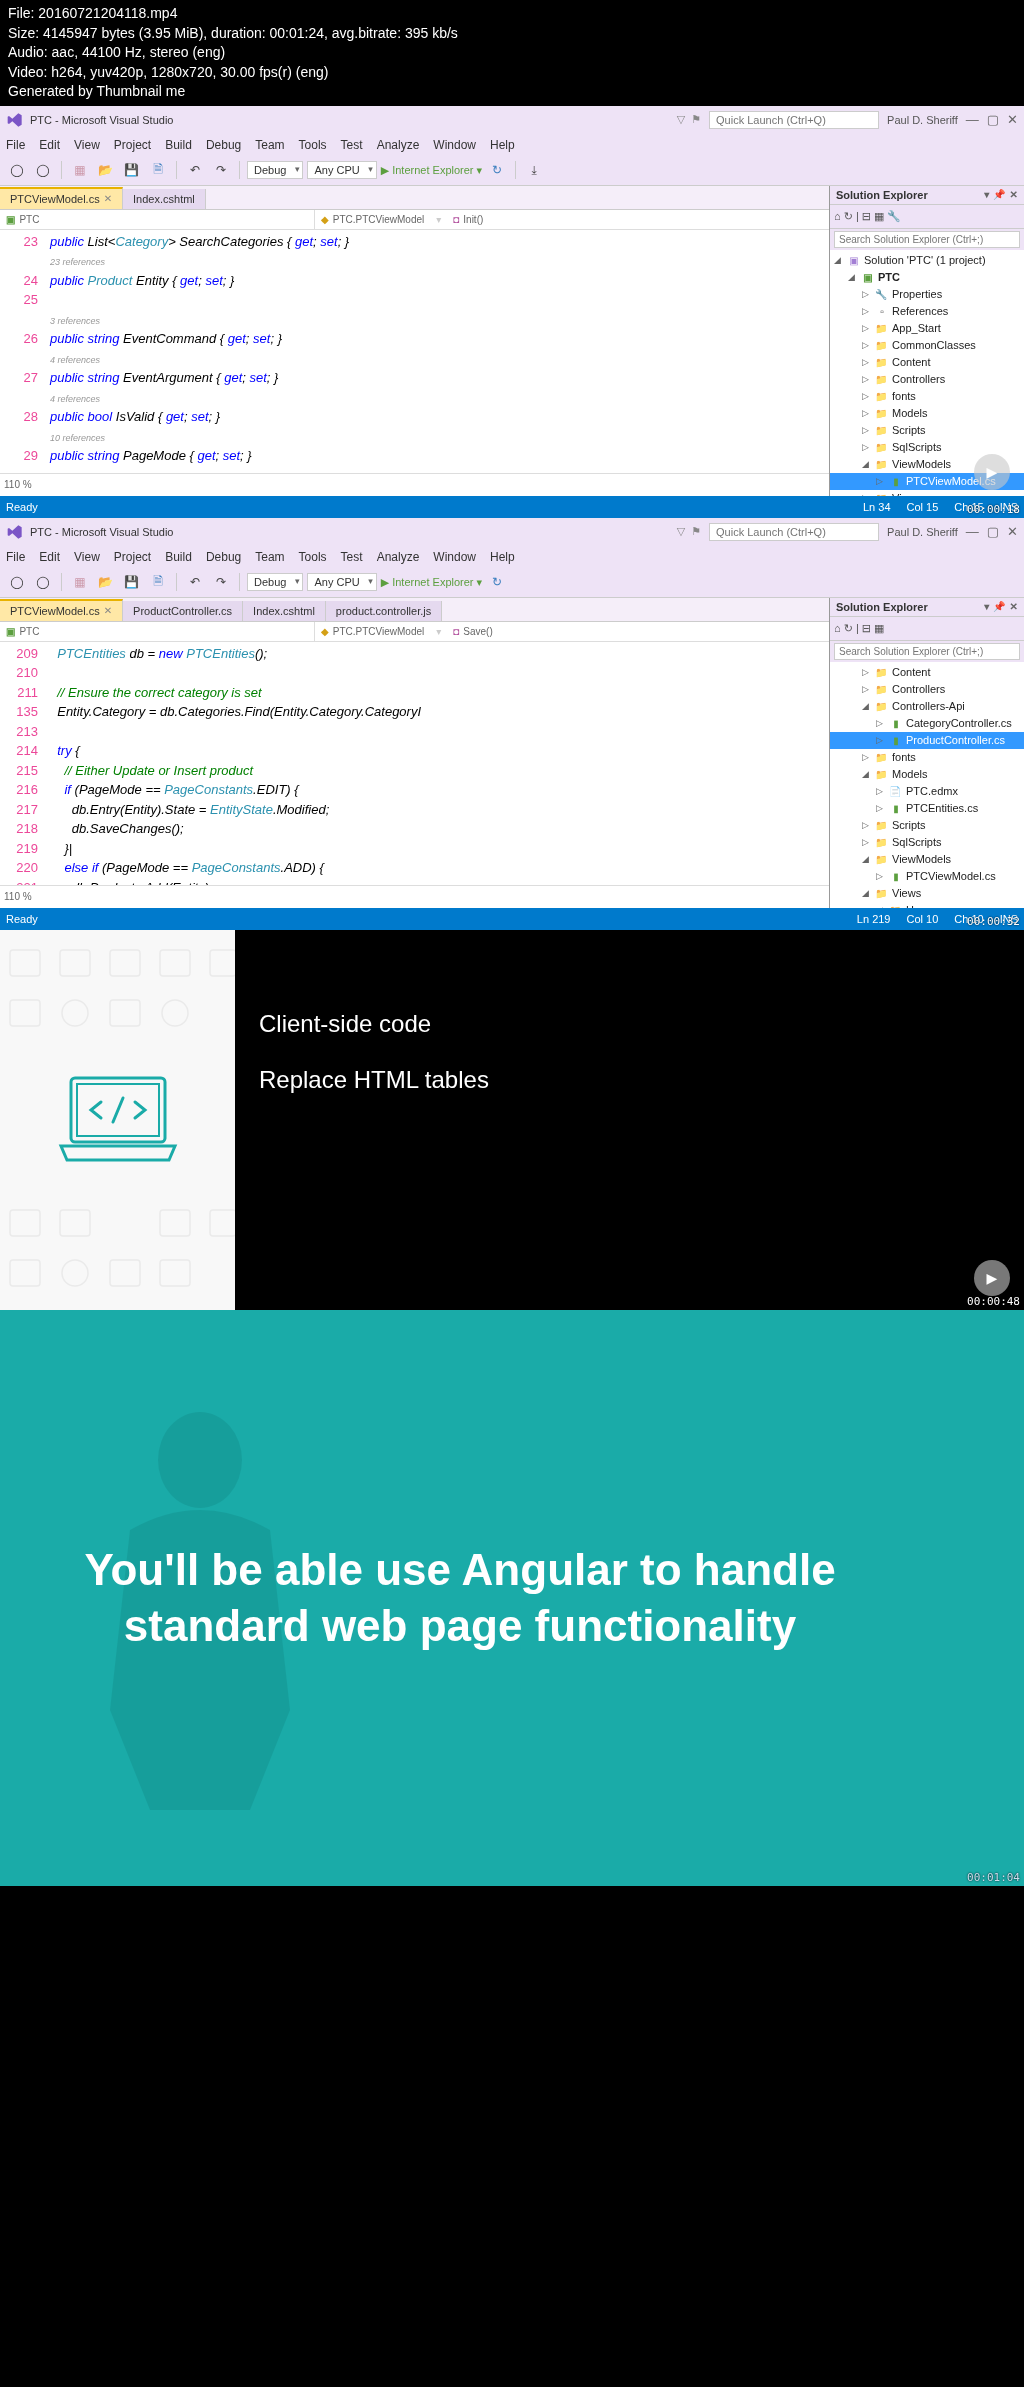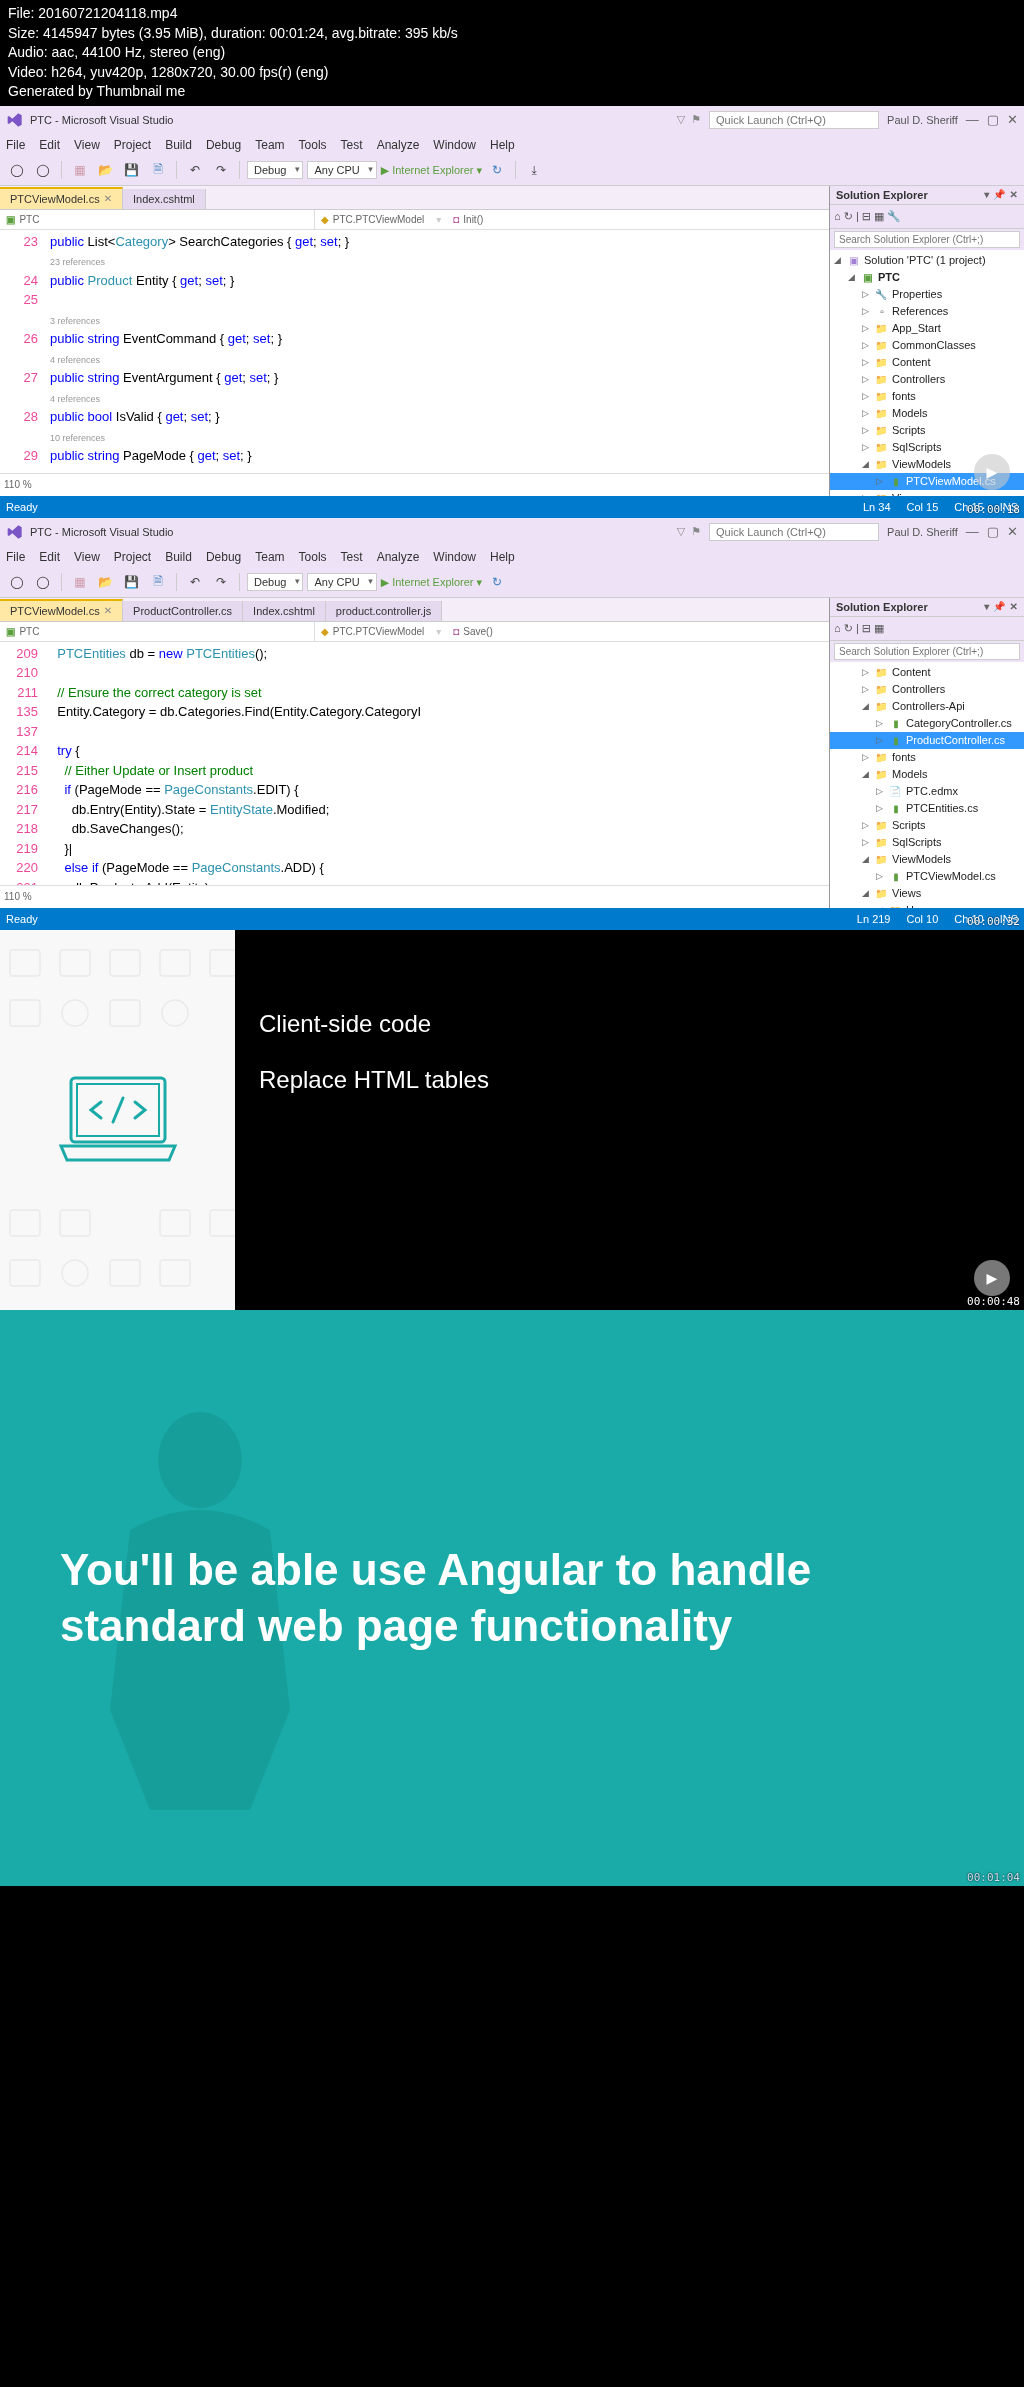--- a/index.html
+++ b/index.html
@@ -28,21 +28,21 @@
 .vs-tab { padding: 4px 10px; font-size: 11px; background: #e5d9ef; border-right: 1px solid #ccc; color: #333; display:flex; align-items:center; gap:4px; }
 .vs-tab.active { background: #ffe8a6; border-top: 2px solid #e8b200; }
 .vs-tab-close { font-size:10px; color:#888; }
 .vs-navbar { height: 20px; border-bottom: 1px solid #ddd; display: flex; align-items: center; font-size: 10px; color: #666; }
 .vs-nav-left {flex:0 0 38%; padding-left:6px; display:flex; align-items:center; gap:4px; border-right:1px solid #ddd; height:100%;}
 .vs-nav-right {flex:1; padding-left:6px; display:flex; align-items:center; gap:4px;}
 .vs-code { flex: 1; overflow: auto; font-family: Consolas, monospace; font-size: 13px; line-height: 1.5; display: flex; }
 .vs-gutter { background: #fff; color: #ec4899; width: 46px; text-align: right; padding: 2px 8px 2px 2px; user-select: none; flex-shrink:0; }
 .vs-gutter div { height: 19.5px; }
 .vs-lines { flex: 1; padding: 2px 0; white-space: pre; }
-.vs-lines > div { height: 19.5px; padding-left: 4px; }
+.vs-lines > div { height: 19.5px; padding-left: 4px; font-style: italic; }
 .kw { color: #0000ff; }
 .type { color: #2b91af; }
 .comment { color: #008000; }
 .refnote { color:#999; font-size:9px; }
 .vs-zoomrow { height: 23px; background:#fff; border-top:1px solid #ddd; font-size:10px; color:#666; padding-left:4px; display:flex; align-items:center; }
 .vs-statusbar { background: #007acc; color: #fff; height: 22px; display: flex; align-items: center; font-size: 11px; padding: 0 6px; }
 .vs-sb-item { margin-right: 20px; }
 .vs-sb-right { margin-left:auto; display:flex; gap:16px; }
 .vs-solution { width: 195px; background: #eee3f6; display: flex; flex-direction: column; border-left: 1px solid #999; }
 .vs-sln-title { background: #eee3f6; padding: 3px 6px; font-size: 11px; font-weight: bold; color: #333; display: flex; justify-content: space-between; border-bottom:1px solid #ccc;}
@@ -63,21 +63,21 @@
 .play-overlay { position:absolute; right:14px; bottom:28px; width:36px; height:36px; background:rgba(200,200,200,0.6); border-radius:50%; display:flex; align-items:center; justify-content:center; color:#fff; font-size:14px;}
 
 .slide1 { display: flex; height: 380px; position:relative; }
 .slide1-left { width: 235px; background: #f8f8f8; position: relative; display:flex; align-items:center; justify-content:center; }
 .slide1-icons-bg { position:absolute; inset:0; opacity:0.12; overflow:hidden; }
 .slide1-laptop { color: #1aaba8; }
 .slide1-right { flex: 1; background: #000; color: #fff; padding: 80px 24px; }
 .slide1-right h3 { font-size: 24px; font-weight: 400; margin-bottom: 28px; }
 .slide1 .ts { color:#fff; }
 
-.slide2 { height: 576px; background: #1aaba8; color: #fff; position: relative; overflow:hidden; display:flex; align-items:center; }
+.slide2 { height: 576px; background: #1aaba8; color: #fff; position: relative; overflow:hidden; display:flex; align-items:center;text-align:center; }
 .slide2-person { position:absolute; left:60px; top:80px; width:280px; height:420px; opacity:0.25; }
 .slide2-text { position: relative; z-index:2; padding: 0 60px; font-size: 44px; font-weight: 600; line-height: 1.28; max-width: 920px; }
 .slide2 .ts {color:#cde;}
 </style>
 </head>
 <body>
 
 <div class="mediainfo">
   <div>File: 20160721204118.mp4</div>
   <div>Size: 4145947 bytes (3.95 MiB), duration: 00:01:24, avg.bitrate: 395 kb/s</div>
@@ -373,21 +373,21 @@
             <span style="color:#b455a0;">◘</span>
             <span>Save()</span>
           </div>
       </div>
       <div class="vs-code">
         <div class="vs-gutter" id="gutter2">
             <div>209</div>
             <div>210</div>
             <div>211</div>
             <div>135</div>
-            <div>137</div>
+            <div>213</div>
             <div>214</div>
             <div>215</div>
             <div>216</div>
             <div>217</div>
             <div>218</div>
             <div>219</div>
             <div>220</div>
             <div>221</div>
           </div>
         <div class="vs-lines" id="lines2"><div>  <span class="type">PTCEntities</span> db = <span class="kw">new</span> <span class="type">PTCEntities</span>();</div><div></div><div>  <span class="comment">// Ensure the correct category is set</span></div><div>  Entity.Category = db.Categories.Find(Entity.Category.CategoryI</div><div></div><div>  <span class="kw">try</span> {</div><div>    <span class="comment">// Either Update or Insert product</span></div><div>    <span class="kw">if</span> (PageMode == <span class="type">PageConstants</span>.EDIT) {</div><div>      db.Entry(Entity).State = <span class="type">EntityState</span>.Modified;</div><div>      db.SaveChanges();</div><div>    }|</div><div>    <span class="kw">else if</span> (PageMode == <span class="type">PageConstants</span>.ADD) {</div><div>      db.Products.Add(Entity);</div></div>

